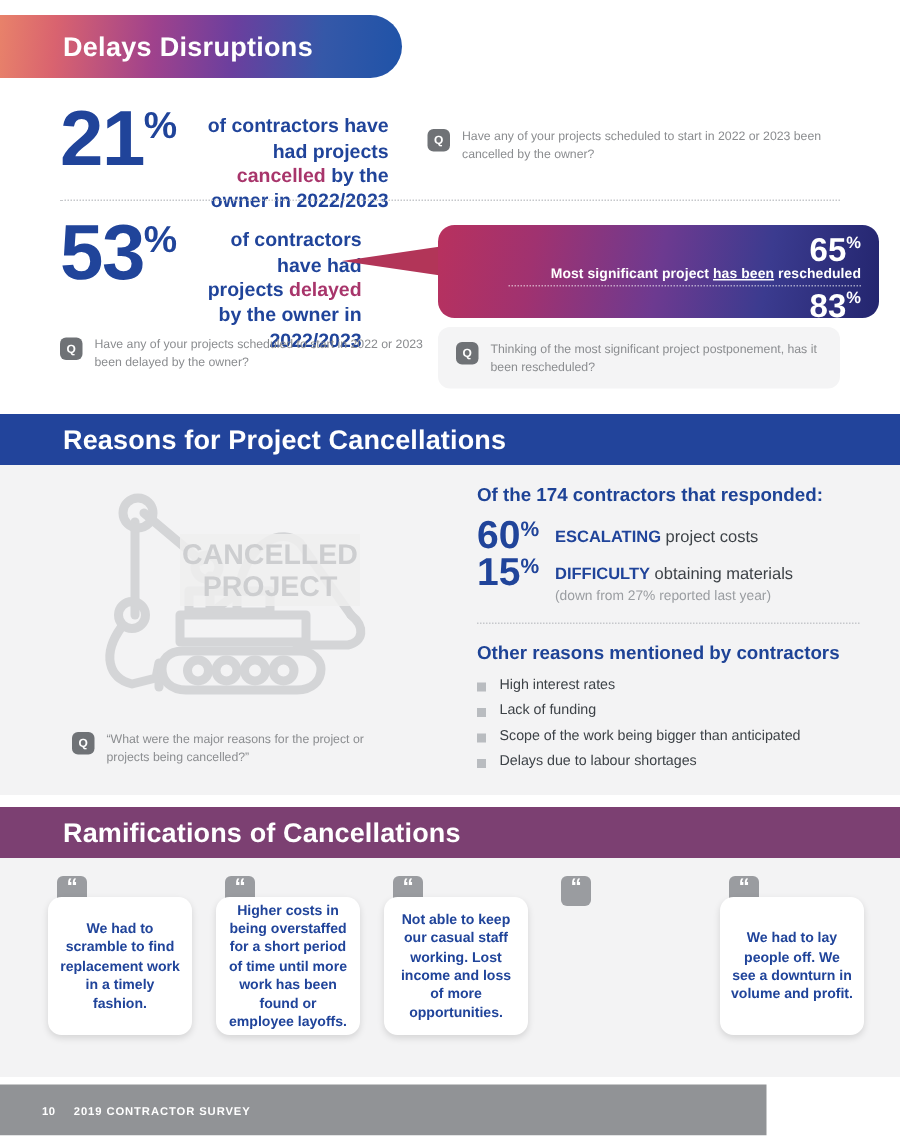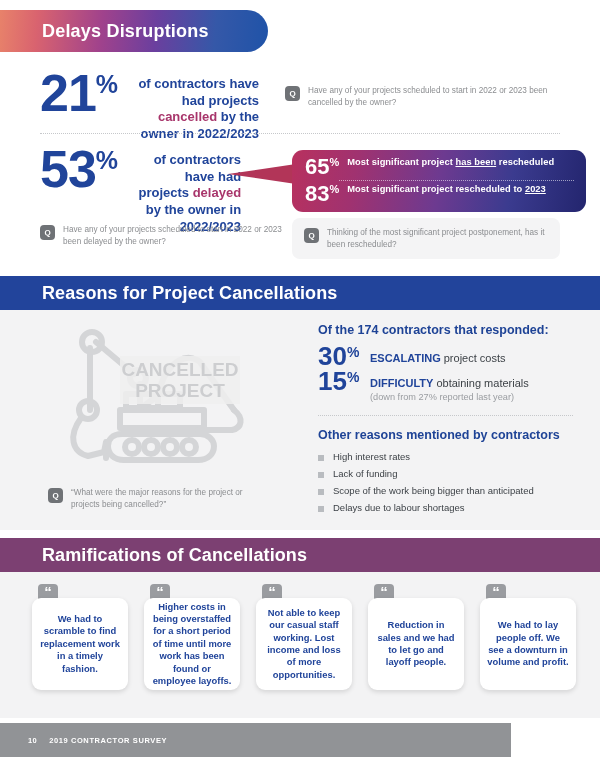--- a/index.html
+++ b/index.html
@@ -61,21 +61,21 @@
     border-top: 10px solid transparent;
     border-bottom: 10px solid transparent;
     border-right: 68px solid #b23558;
   }
   .callout-box {
     position: absolute; left: 64px; top: 0; width: 294px; height: 62px;
     border-radius: 11px;
     background: linear-gradient(100deg, #b8315e 0%, #a03270 22%, #6d3a90 50%, #3b3b8f 74%, #23256e 100%);
     padding: 7px 12px 7px 13px;
   }
-  .callout-line { display: flex; align-items: flex-start; }
+  .callout-line { display: flex; align-items: flex-end; flex-direction: column; }
   .callout-pct { color: #ffffff; display: flex; align-items: flex-start; line-height: 0.9; }
   .callout-pct .num { font-size: 22px; font-weight: bold; }
   .callout-pct .sym { font-size: 11px; font-weight: bold; margin-top: 1px; }
   .callout-txt {
     color: #ffffff; font-size: 9.3px; font-weight: bold;
     margin-left: 8px; letter-spacing: 0.05px;
   }
   .u { text-decoration: underline; }
   .callout-dots {
     border-top: 1px dotted rgba(255,255,255,0.55);
@@ -268,21 +268,21 @@
   <div class="q-block" style="position:absolute; left:48px; top:487px; width:220px;">
     <div class="q-badge">Q</div>
     <div class="q-text">“What were the major reasons for the project or projects being cancelled?”</div>
   </div>
 
   <div style="position:absolute; left:318px; top:323px; width:270px;">
     <div class="heading-blue" style="font-size:12.5px; margin-bottom:8px;">Of the 174 contractors that responded:</div>
 
     <div class="reason-row">
       <div class="reason-pct">
-        <span class="num">30</span>
+        <span class="num">60</span>
         <span class="sym">%</span>
       </div>
       <div class="reason-label">
         <b>ESCALATING</b><span> project costs</span>
       </div>
     </div>
 
     <div class="reason-row">
       <div class="reason-pct">
         <span class="num">15</span>
@@ -330,23 +330,20 @@
   <div class="quote-card" style="left:144px; top:598px;">
     <span class="quote-text">Higher costs in being overstaffed for a short period of time until more work has been found or employee layoffs.</span>
   </div>
 
   <div class="quote-mark" style="left:262px; top:584px;">“</div>
   <div class="quote-card" style="left:256px; top:598px;">
     <span class="quote-text">Not able to keep our casual staff working. Lost income and loss of more opportunities.</span>
   </div>
 
   <div class="quote-mark" style="left:374px; top:584px;">“</div>
-  <div class="quote-card" style="left:368px; top:598px;">
-    <span class="quote-text">Reduction in sales and we had to let go and layoff people.</span>
-  </div>
 
   <div class="quote-mark" style="left:486px; top:584px;">“</div>
   <div class="quote-card" style="left:480px; top:598px;">
     <span class="quote-text">We had to lay people off. We see a downturn in volume and profit.</span>
   </div>
 
   <div class="footer">
     <span class="footer-pg">10</span>
     <span class="footer-title">2019 CONTRACTOR SURVEY</span>
   </div>

